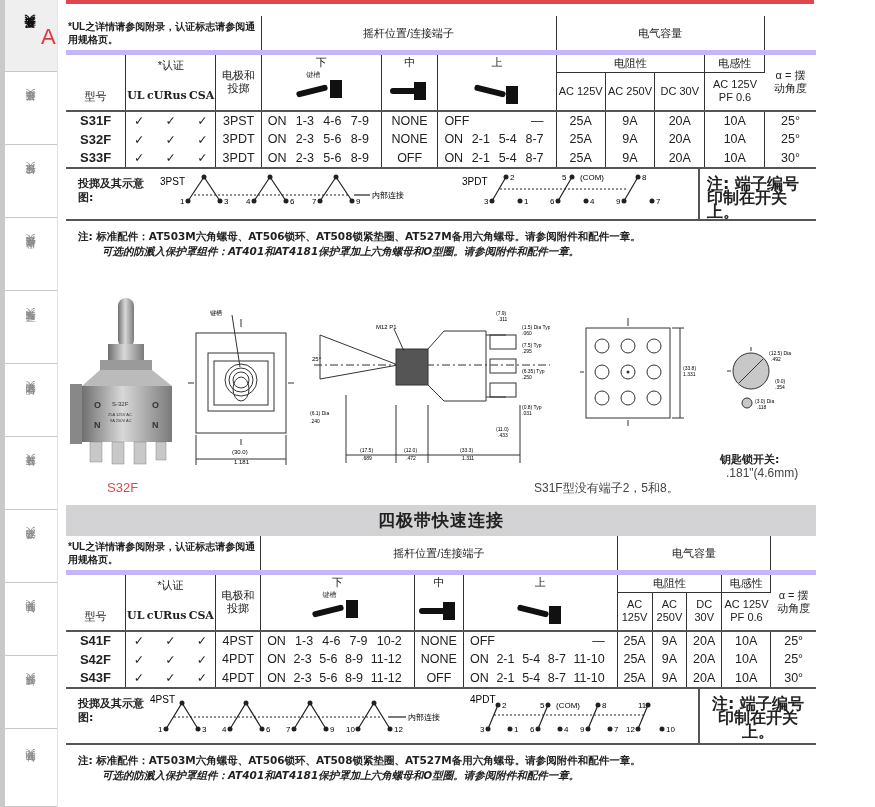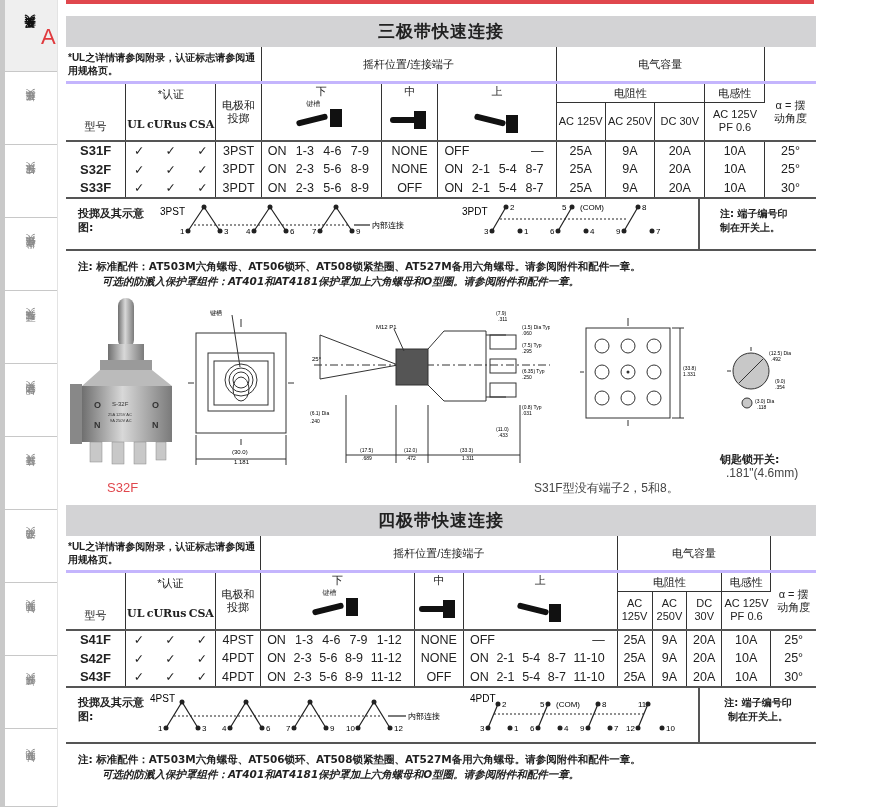--- a/index.html
+++ b/index.html
@@ -18,42 +18,42 @@
 
   
   .redbar { position: absolute; left: 66px; top: 0; width: 748px; height: 4px; background: #e0474d; }
 
   .section { position: absolute; left: 66px; width: 750px; }
   .section-title { height: 31px; background: #d3d3d5; text-align: center; font-size: 17px; font-weight: bold; line-height: 31px; letter-spacing: 1px; color: #222; }
 
   table.spec { border-collapse: collapse; width: 750px; font-family: "Liberation Sans", sans-serif; font-size: 12px; }
   table.spec td { border-right: 1px solid #333; text-align: center; vertical-align: middle; padding: 0; }
   table.spec td:last-child { border-right: none; }
-  table.spec tr.hr-top td { border-top: 3px solid #c4b5fd; }
+  table.spec tr.hr-top td { border-top: 5px solid #c4b5fd; }
   table.spec .note-ul { text-align: left; font-size: 10px; line-height: 13px; padding: 4px 2px; font-weight: bold; }
   table.spec .hdr { font-size: 11px; }
   table.spec .hdr-small { font-size: 11px; line-height: 13px; }
   table.spec tr.data td { height: 19px; font-size: 12.5px; }
   table.spec tr.data.first td { border-top: 2px solid #555; }
   table.spec tr.data.last td { border-bottom: 2px solid #555; }
   .model { font-weight: bold; font-size: 13px !important; }
   .pos-cell { display: flex; justify-content: space-between; padding: 0 6px; white-space: nowrap; }
   .pos-cell span { margin-right: 6px; }
 
   .lever { display: inline-block; position: relative; width: 50px; height: 24px; }
   .lever .handle { position: absolute; background: #111; height: 6px; border-radius: 3px; }
   .lever .body { position: absolute; right: 4px; top: 4px; width: 12px; height: 18px; background: #111; }
   .keyslot { font-size: 7px; position: absolute; top: -6px; left: 10px; color: #333; }
 
   .cert-icon { font-family: "DejaVu Serif", serif; font-size: 11px; font-weight: bold; }
 
   .diagram-row { display: flex; border-bottom: 2px solid #555; height: 52px; }
   .diagram-row .lbl { width: 78px; font-size: 11px; line-height: 14px; padding: 8px 0 0 12px; font-weight: bold; }
   .diagram-row .svgwrap { flex: 1; position: relative; }
-  .diagram-row .note-right { width: 118px; border-left: 2px solid #555; font-size: 10px; line-height: 14px; padding: 8px 20px; font-weight: bold; }
+  .diagram-row .note-right { width: 118px; border-left: 2px solid #555; font-size: 16px; line-height: 14px; padding: 8px 7px; font-weight: bold; }
 
   .notes { font-size: 10.5px; line-height: 15px; padding: 8px 0 0 12px; font-weight: bold; }
   .notes .indent { padding-left: 24px; font-style: italic; }
 
   .caption-red { position: absolute; font-family: "Liberation Sans", sans-serif; font-size: 13px; color: #e0474d; }
   .small-text { position: absolute; font-family: "Liberation Sans", sans-serif; font-size: 12px; color: #444; }
 </style>
 </head>
 <body>
 
@@ -92,21 +92,20 @@
   <div class="tab" style="top:729px;height:78px;">
       <span class="label">触觉开关</span>
     </div>
   <div class="tab-letter">A</div>
   <div class="sidebar-edge"></div>
 </div>
 
 <div class="redbar"></div>
 
 <div class="section" style="top:16px;">
-  <div class="section-title">三极带快速连接</div>
   <table class="spec">
     <colgroup>
       <col style="width:58px">
         <col style="width:26px">
         <col style="width:36px">
         <col style="width:26px">
       <col style="width:44px">
         <col style="width:117px">
         <col style="width:55px">
         <col style="width:115px">
@@ -542,21 +541,21 @@
       <td style="border-right:none">✓</td>
       <td style="border-right:none">✓</td>
       <td>✓</td>
       <td>4PST</td>
       <td>
             <div class="pos-cell">
               <span>ON</span>
               <span>1-3</span>
               <span>4-6</span>
               <span>7-9</span>
-              <span>1-12</span>
+              <span>10-2</span>
             </div>
           </td>
       <td>NONE</td>
       <td>
             <div class="pos-cell">
               <span>OFF</span>
               <span>—</span>
             </div>
           </td>
       <td>25A</td>

